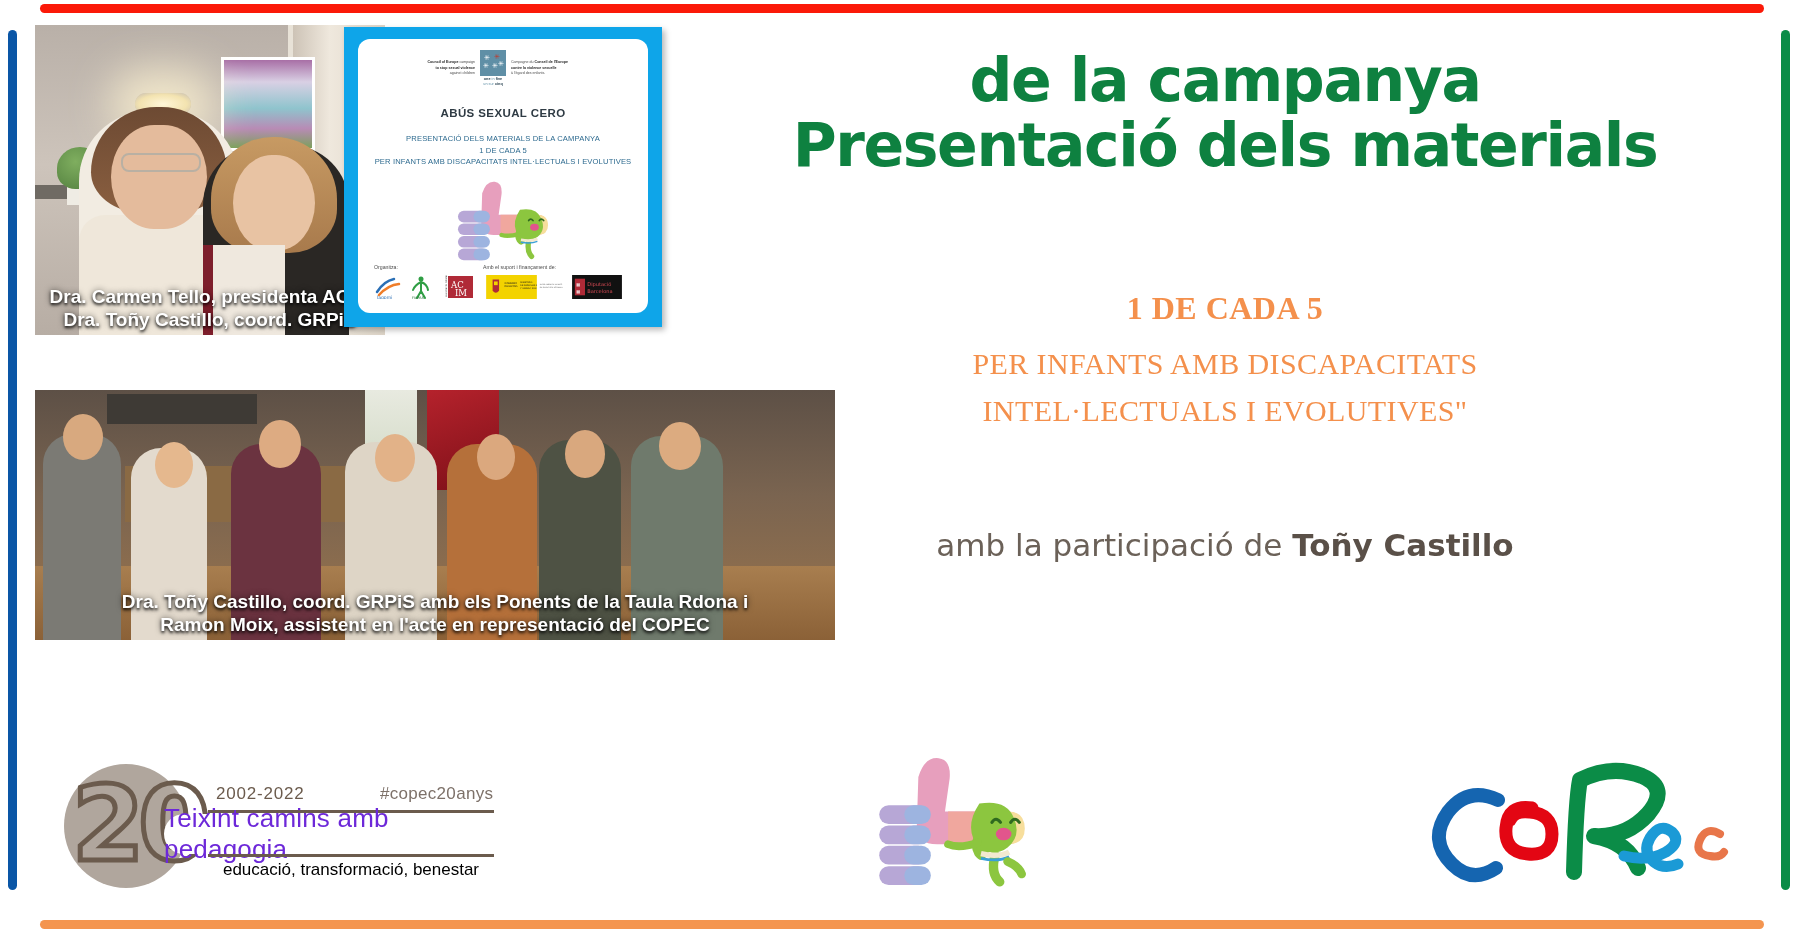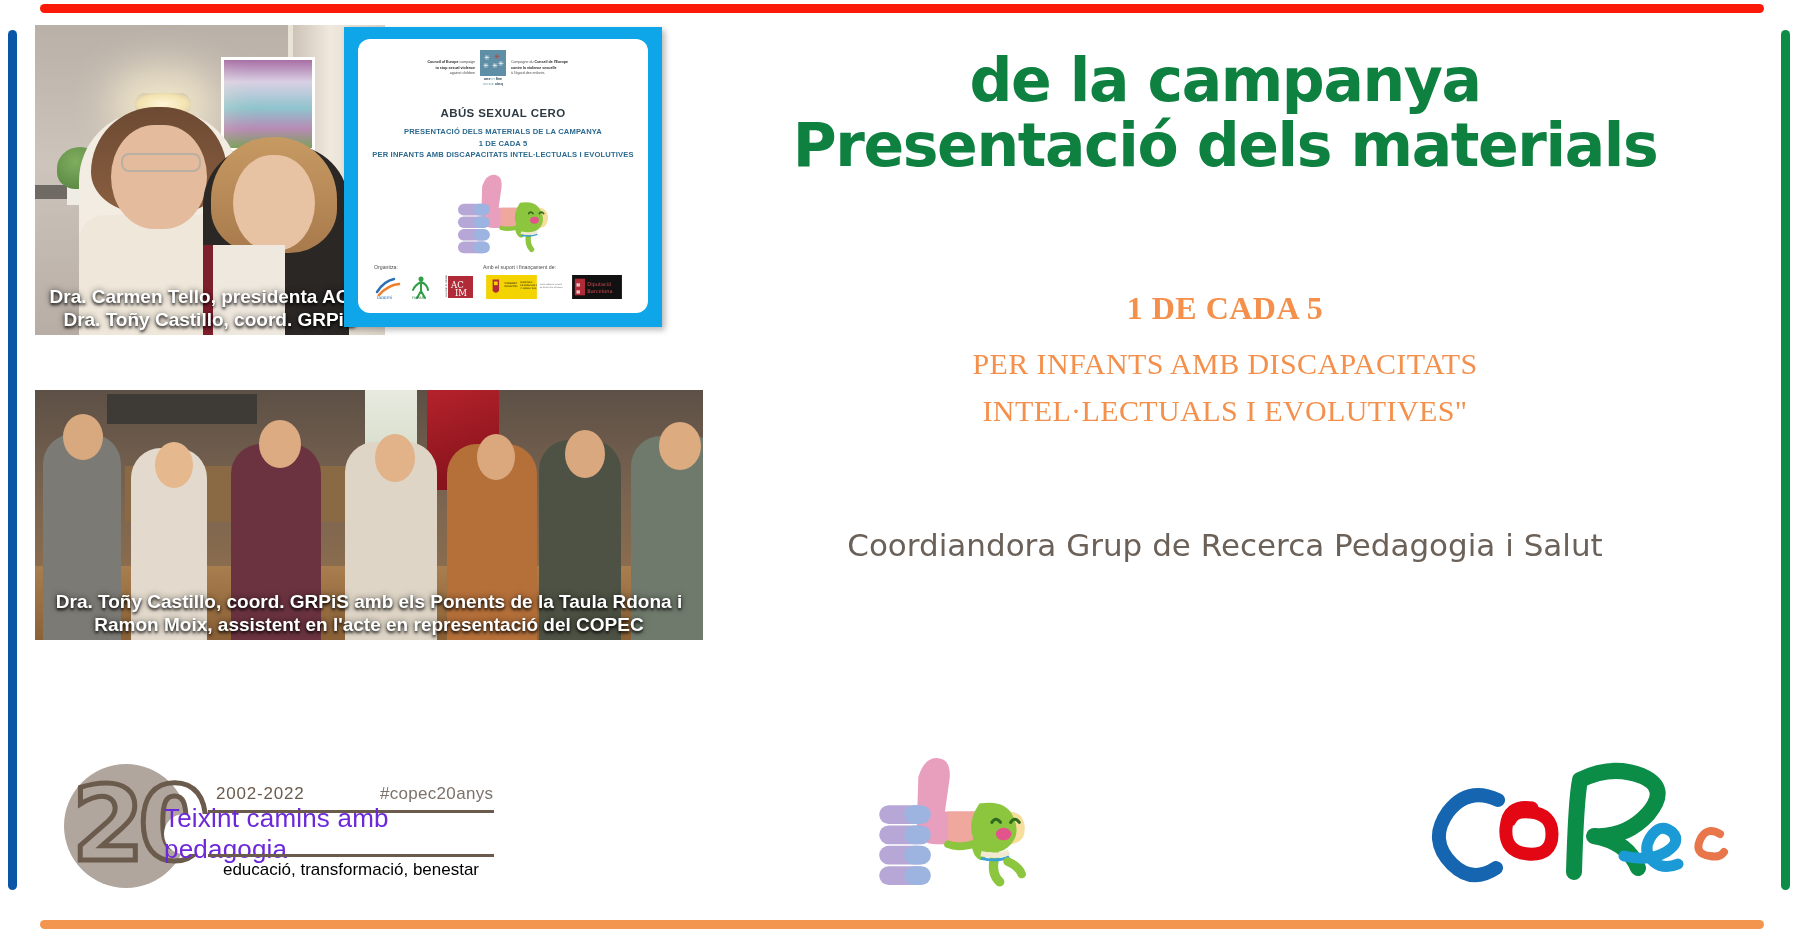--- a/index.html
+++ b/index.html
@@ -22,21 +22,21 @@
   .photo{position:absolute;overflow:hidden;background:#6f6257;}
   .photo .cap{
     position:absolute;left:0;right:0;bottom:4px;
     color:#fff;text-align:center;font-weight:bold;
     text-shadow:0 2px 3px rgba(0,0,0,.85), 0 0 6px rgba(0,0,0,.6);
     line-height:1.22;padding:0 6px;box-sizing:border-box;
   }
 
   #photo-one{left:35px;top:25px;width:350px;height:310px;}
   #photo-one .cap{font-size:19px;}
-  #photo-two{left:35px;top:390px;width:668px;height:250px;}
+  #photo-two{left:35px;top:390px;width:800px;height:250px;}
   #photo-two .cap{font-size:19px;}
 
   
   .p1-wall{position:absolute;inset:0;background:
       linear-gradient(180deg,#b9b0a8 0%,#cdc4bb 45%,#b7ada4 100%);}
   .p1-door{position:absolute;right:0;top:0;width:92px;height:100%;
       background:linear-gradient(90deg,#cdc3b6,#efe8dd 40%,#ded5c8);border-left:5px solid #e8e2d7;}
   .p1-art{position:absolute;left:186px;top:32px;width:88px;height:88px;
       background:linear-gradient(180deg,#a86fa6 0%,#d9d0e4 25%,#8fc4cd 55%,#b88bb5 78%,#7ba05b 100%);
       border:3px solid #fff;}
@@ -82,21 +82,21 @@
   .coe-txt-l b{color:#1e1e1e;}
   .coe-mark{width:26px;}
   .coe-flag{width:26px;height:26px;background:#5f8fa6;position:relative;}
   .coe-flag i{position:absolute;color:#fff;font-style:normal;font-size:7px;line-height:7px;}
   .coe-flag i.r{color:#c0392b;}
   .coe-sub{font-size:3.8px;text-align:center;color:#1f3a4a;font-weight:bold;margin-top:1px;line-height:1.3;}
   .coe-sub span{font-weight:normal;color:#5f8fa6;}
   .coe-txt-r{font-size:3.6px;color:#4a4a4a;line-height:1.55;width:78px;}
   .coe-txt-r b{color:#1e1e1e;}
   .poster-h1{font-size:11.5px;font-weight:bold;color:#2f3b44;letter-spacing:.4px;margin-top:20px;}
-  .poster-h2{font-size:7.6px;font-weight:bold;color:#2d6a8f;text-align:center;margin-top:7px;line-height:1.55;
+  .poster-h2{font-size:7.6px;font-weight:normal;color:#2d6a8f;text-align:center;margin-top:14px;line-height:1.55;
       letter-spacing:.15px;white-space:nowrap;}
   .poster-art{margin-top:6px;}
   .poster-foot{position:absolute;left:16px;right:12px;bottom:14px;}
   .pf-label{font-size:5.2px;color:#4a4a4a;}
   .pf-row{display:flex;align-items:flex-end;gap:5px;margin-top:5px;}
   .pf-logo{height:24px;display:block;}
   .pf-cols{display:flex;justify-content:space-between;align-items:flex-start;}
   .pf-col-l{width:114px;}
   .pf-col-r{width:160px;}
 
@@ -330,21 +330,23 @@
 
   <div id="subtitle">
     <div class="s1">1 DE CADA 5</div>
     <div class="s2">
       <div>PER INFANTS AMB DISCAPACITATS</div>
       <div>INTEL·LECTUALS I EVOLUTIVES"</div>
     </div>
   </div>
 
   <div id="credit">
-    <div>Coordiandora Grup de Recerca Pedagogia i Salut</div>
+    <div>
+      <span>amb la participació de </span><b>Toñy Castillo</b>
+    </div>
   </div>
 
   <div id="logo20">
     <div class="l20-circle"></div>
     <div class="l20-num"><span>20</span></div>
     <div class="l20-rule1"></div>
     <div class="l20-years">2002-2022</div>
     <div class="l20-hash">#copec20anys</div>
     <div class="l20-pill">
       <span>Teixint camins amb pedagogia</span>

